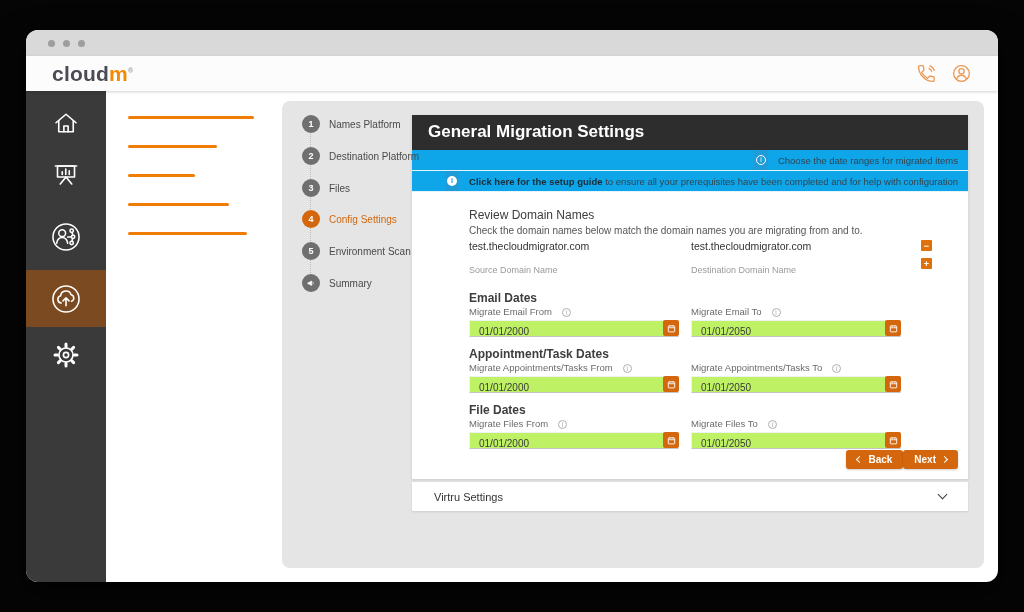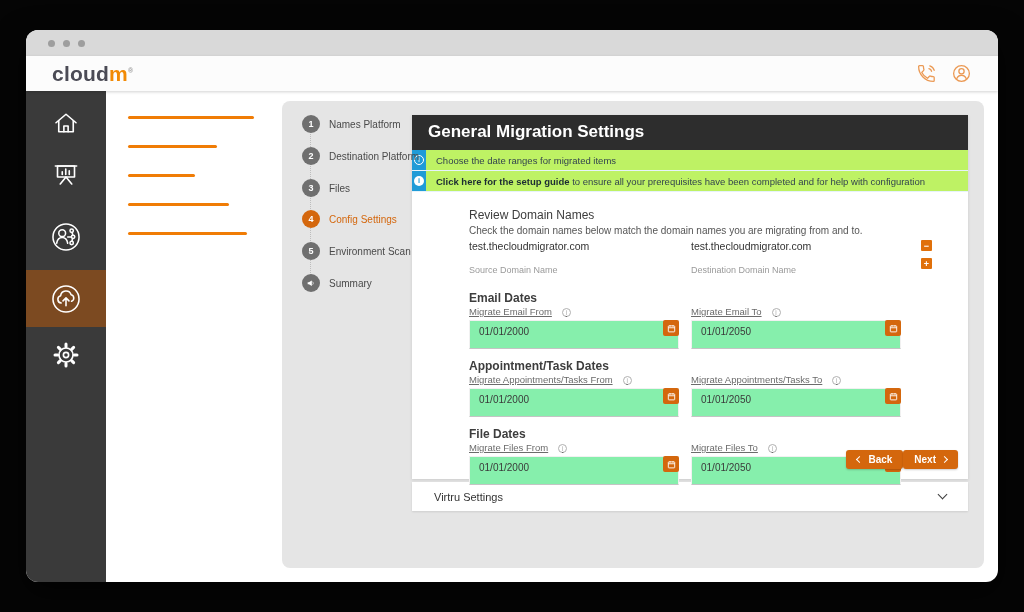--- a/index.html
+++ b/index.html
@@ -42,40 +42,40 @@
   .stepc { width:18px; height:18px; border-radius:50%; background:#6f6f6f; color:#fff; font-size:9px; font-weight:700;
            display:flex; align-items:center; justify-content:center; flex:none; position:relative; z-index:2; }
   .step.active .stepc { background:#d4670d; }
   .steplbl { font-size:10px; color:#4a4a4a; }
   .step.active .steplbl { color:#d4670d; }
 
   
   .main { width:556px; margin-top:14px; }
   .card { box-shadow:0 1px 3px rgba(0,0,0,.12); }
   .card-header { background:#2d2d2d; color:#fff; font-size:17px; font-weight:700; padding:7px 16px 8px; }
-  .banner { display:flex; align-items:stretch; background:#bef264; border-bottom:1px solid #e6f3fb; }
+  .banner { display:flex; align-items:stretch; background:#0ea5e9; border-bottom:1px solid #e6f3fb;justify-content:flex-end; }
   .bstripe { width:14px; flex:none; background:#1f9bd7; display:flex; align-items:center; justify-content:center; }
   .btext { padding:5px 10px 4px; font-size:9.5px; color:#33444e; line-height:11px; }
   .btext b { font-weight:700; color:#1c2b33; cursor:pointer; }
   .info-o { width:10px; height:10px; border:1px solid #fff; border-radius:50%; color:#fff; font-size:7px; line-height:8px; text-align:center; display:block; }
   .info-f { width:10px; height:10px; background:#fff; border-radius:50%; color:#1f9bd7; font-size:7.5px; line-height:10px; text-align:center; font-weight:700; display:block; }
 
   .card-body { background:#fff; padding:16px 36px 0 57px; height:287px; position:relative; }
   .sec-h { font-size:12px; line-height:14px; color:#3d3d3d; font-weight:400; margin:0 0 3px; }
   .sub { font-size:10px; line-height:12px; color:#555; margin:0 0 3px; }
   .row2 { display:flex; gap:12px; }
   .col { width:210px; flex:none; }
   .dval { font-size:10.5px; line-height:12px; color:#333; }
   .dlab { font-size:9px; line-height:10px; color:#9a9a9a; margin-top:13px; }
   .domain-row { margin-bottom:16px; }
   .fsec { margin-bottom:10px; }
   .fsec .sec-h { margin-bottom:2px;font-weight:bold; }
-  .flabel { font-size:9.5px; line-height:10px; color:#6b6b6b; margin-bottom:3px; display:flex; align-items:center; gap:10px;text-decoration:underline; }
+  .flabel { font-size:9.5px; line-height:10px; color:#6b6b6b; margin-bottom:3px; display:flex; align-items:center; gap:10px; }
   .tip { width:9px; height:9px; border:1px solid #b0b0b0; border-radius:50%; color:#a8a8a8; font-size:6.5px; line-height:7.5px; text-align:center; flex:none; cursor:pointer; }
-  .inputwrap { position:relative; height:29px; border:1px solid #f1f1f1; border-bottom:1px solid #c4c4c4; background:#86efac; }
+  .inputwrap { position:relative; height:17px; border:1px solid #f1f1f1; border-bottom:1px solid #c4c4c4; background:#bef264; }
   .date-input { border:none; outline:none; width:calc(100% - 20px); height:15px; font-size:10px; color:#3a3a3a;
                 padding-left:9px; background:transparent; font-family:inherit; }
   .calbtn { position:absolute; right:-1px; top:-1px; width:16px; height:16px; background:#d4670d; border:none; border-radius:2px;
             display:flex; align-items:center; justify-content:center; cursor:pointer; padding:0; }
   .pm { position:absolute; right:36px; width:11px; height:11px; background:#e0700a; border:none; border-radius:1px; color:#fff;
         font-size:9px; line-height:10px; text-align:center; cursor:pointer; padding:0; font-weight:700; }
   .pm.minus { top:48px; } .pm.plus { top:66px; }
 
   .btn-row { position:absolute; left:9px; right:10px; top:258px; display:flex; justify-content:flex-end; }
   .obtn { background:#d4670d; color:#fff; border:none; border-radius:3px; height:19px; padding:0 11px; font-size:10px; font-weight:700;

